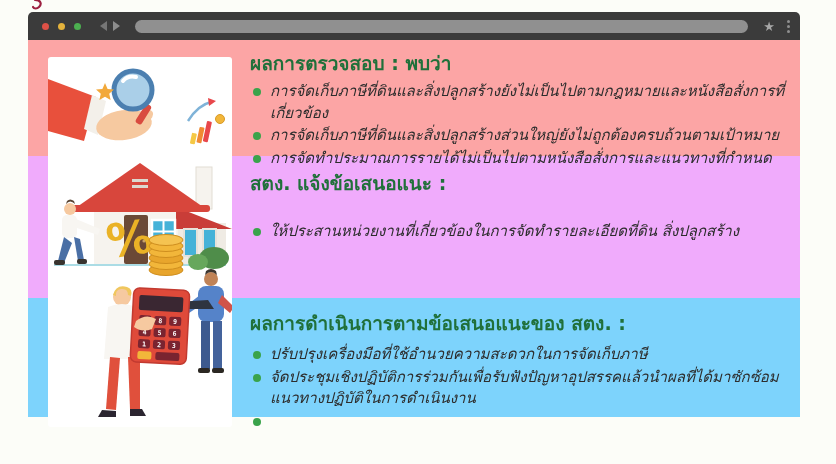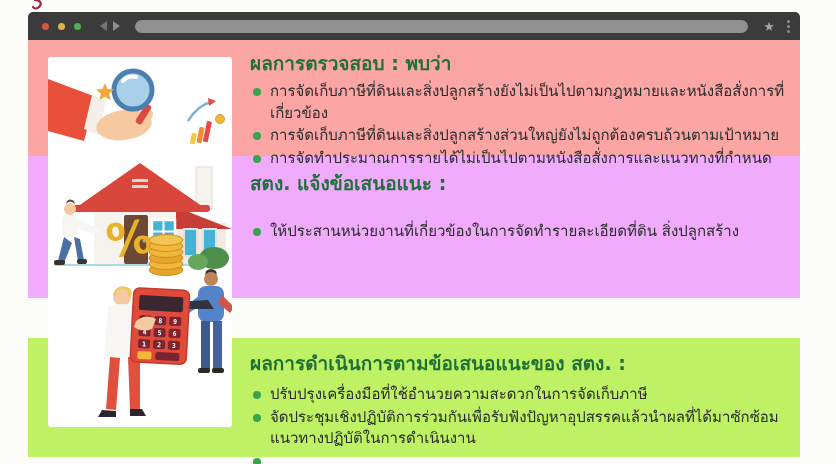--- a/index.html
+++ b/index.html
@@ -35,27 +35,27 @@
   }
   .star { color:#a6a6a6; font-size:13px; line-height:13px; }
   .kebab { display:flex; flex-direction:column; gap:2px; margin-left:7px; }
   .kebab i { width:3px; height:3px; border-radius:50%; background:#8f8f8f; display:block; }
 
   
   .bands { width:100%; }
   .band { width:100%; padding-left:222px; padding-right:12px; }
   .band-1 { height:116px; background:#fca5a5; padding-top:11px; }
   .band-2 { height:142px; background:#f0abfc; padding-top:15px; }
-  .band-3 { height:119px; background:#bef264; padding-top:13px;margin-top:40px; }
+  .band-3 { height:119px; background:#7dd3fc; padding-top:13px; }
 
   .sec-title {
     font-size:19px; font-weight:bold; color:#20703a; line-height:24px;
     letter-spacing:0;
   }
-  ul.bullets { list-style:none; margin-top:6px; }
+  ul.bullets { list-style:none; margin-top:6px;font-style:italic; }
   ul.bullets li { display:flex; align-items:flex-start; margin-bottom:1px; }
   .dot {
     flex:0 0 auto; width:8px; height:8px; border-radius:50%;
     background:#3aa34b; margin:7px 9px 0 3px;
   }
   .btxt { font-size:15px; line-height:21.5px; color:#2d2d2d; }
 
   
   .card {
     position:absolute; left:20px; top:45px; width:184px; height:370px;

